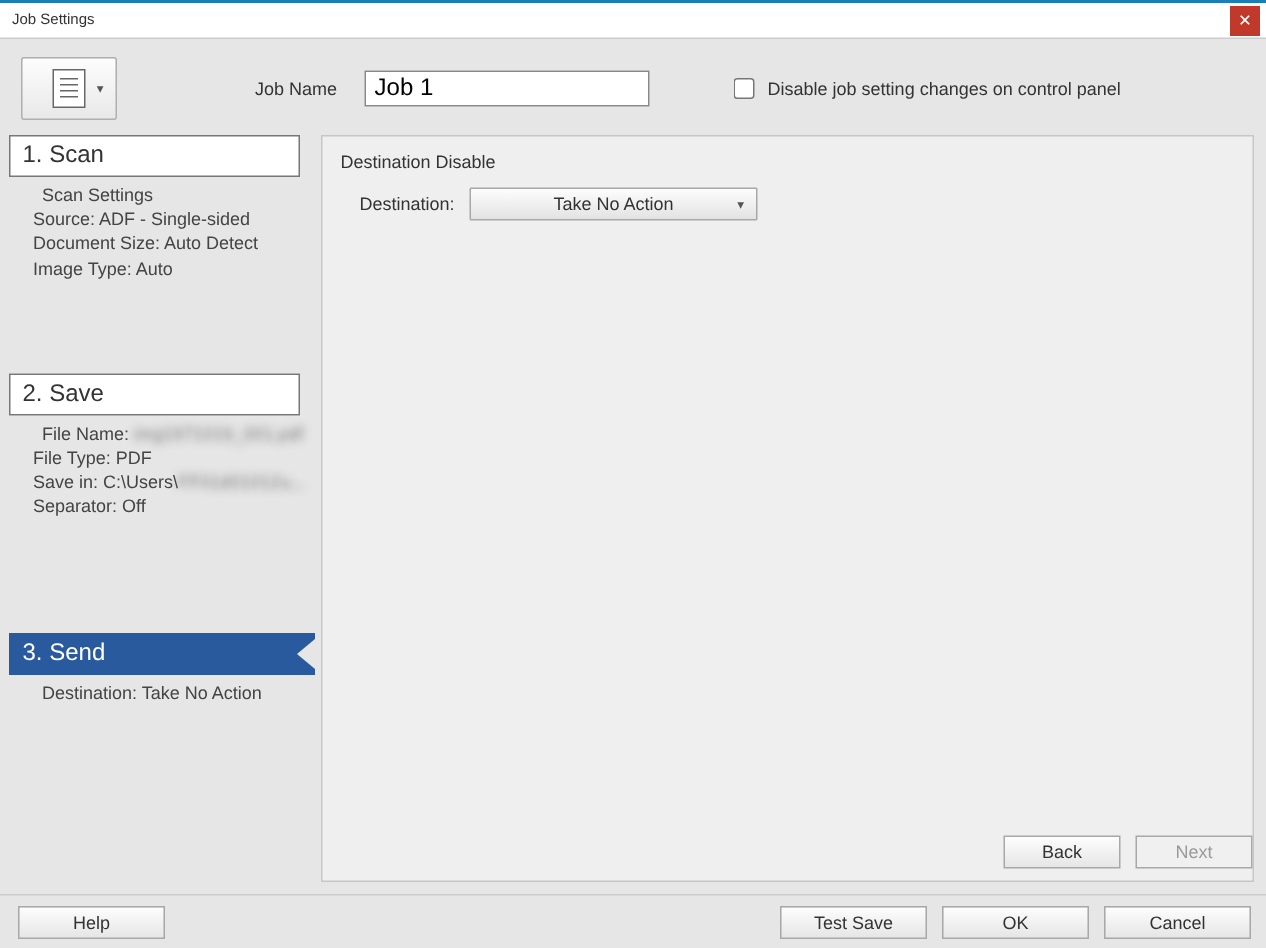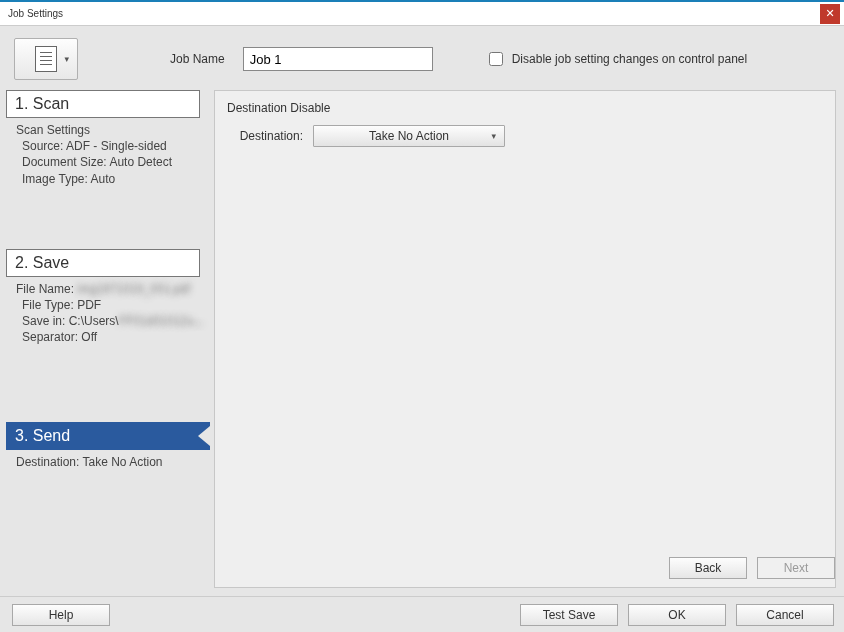--- a/index.html
+++ b/index.html
@@ -89,21 +89,21 @@
     margin-left: 80px;
     margin-right: 6px;
     color: #333;
   }
   .jobname-input {
     width: 190px;
     height: 24px;
     border: 1px solid #888;
     padding: 2px 6px;
     font-family: inherit;
-    font-size: 13px;
+    font-size: 16px;
     background: #fff;
   }
   .checkbox-wrap {
     display: flex;
     align-items: center;
     margin-left: 40px;
     gap: 6px;
   }
   .checkbox-wrap input {
     width: 14px;
@@ -151,21 +151,21 @@
     border-bottom: 10px solid transparent;
     border-right: 12px solid #e6e6e6;
   }
   .step-details {
     padding: 4px 4px 4px 4px;
     font-size: 12px;
     color: #444;
     line-height: 1.35;
   }
   .step-details .hdr {
-    margin-left: 6px;
+    margin-left: 18px;
   }
   .step-details .sub {
     margin-left: 12px;
   }
   .blur {
     color: transparent;
     text-shadow: 0 0 6px rgba(80,80,80,0.7);
     user-select: none;
   }
   .step.step-save { margin-top: 50px; }

